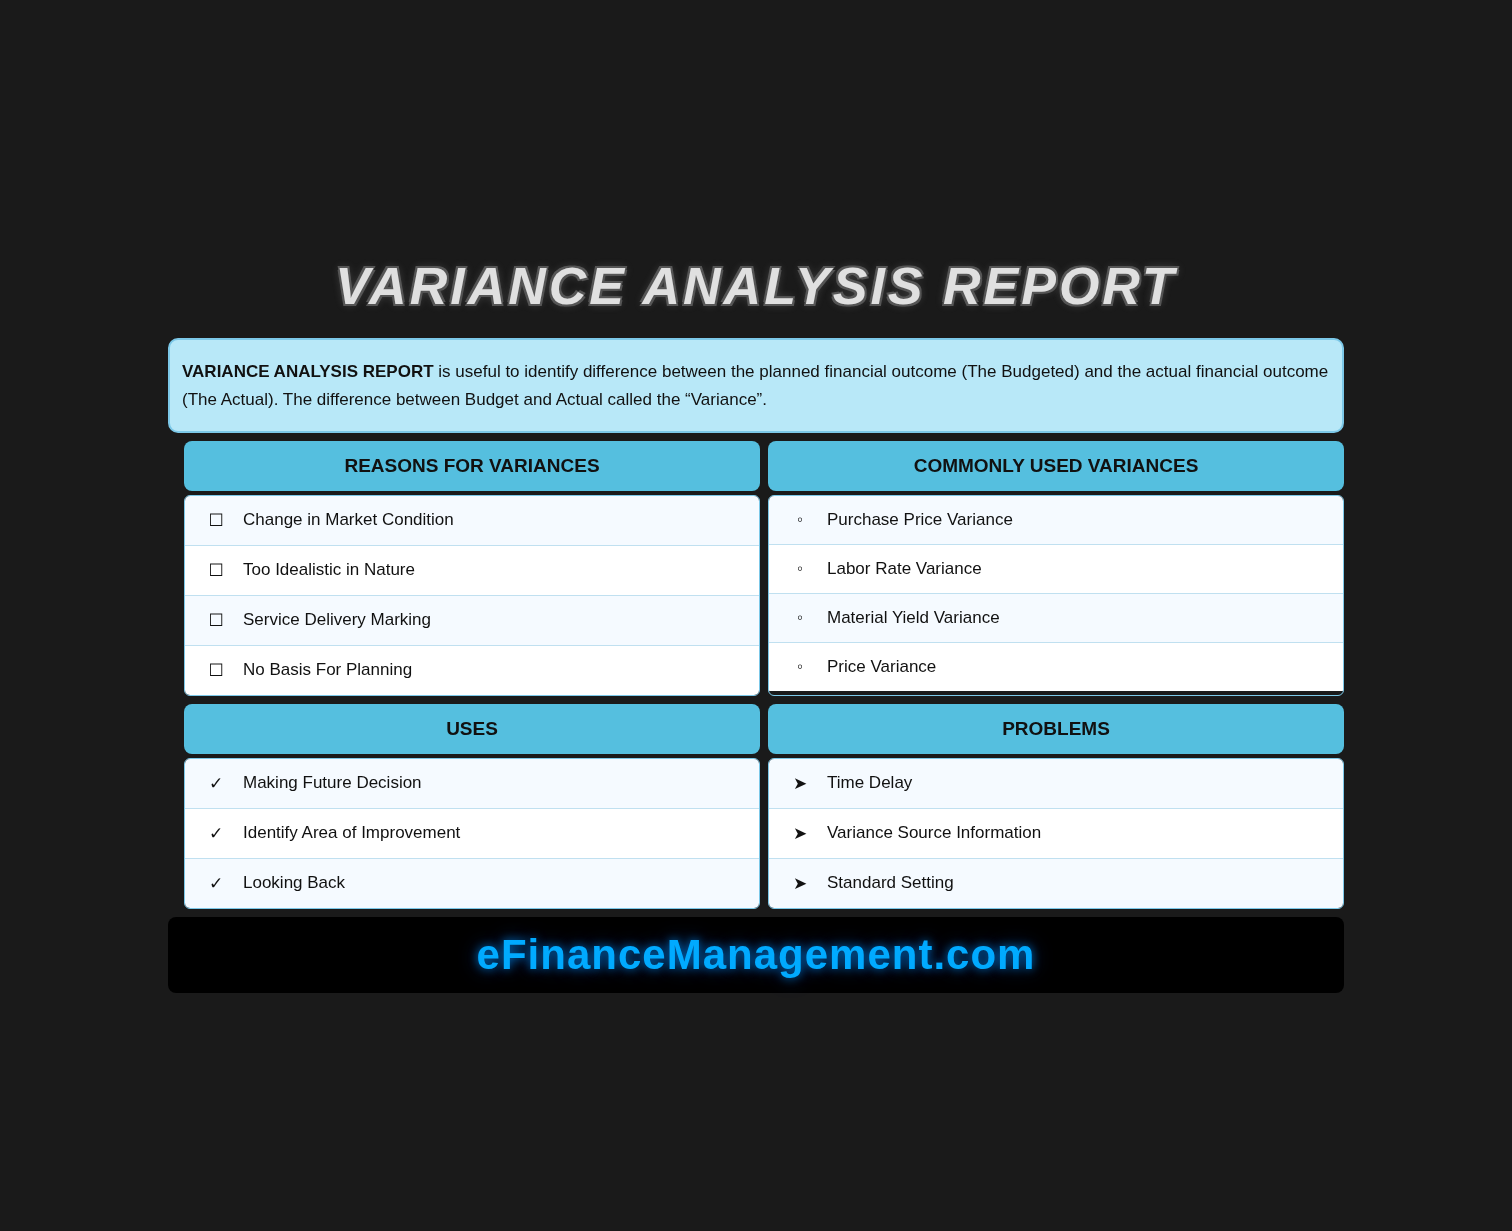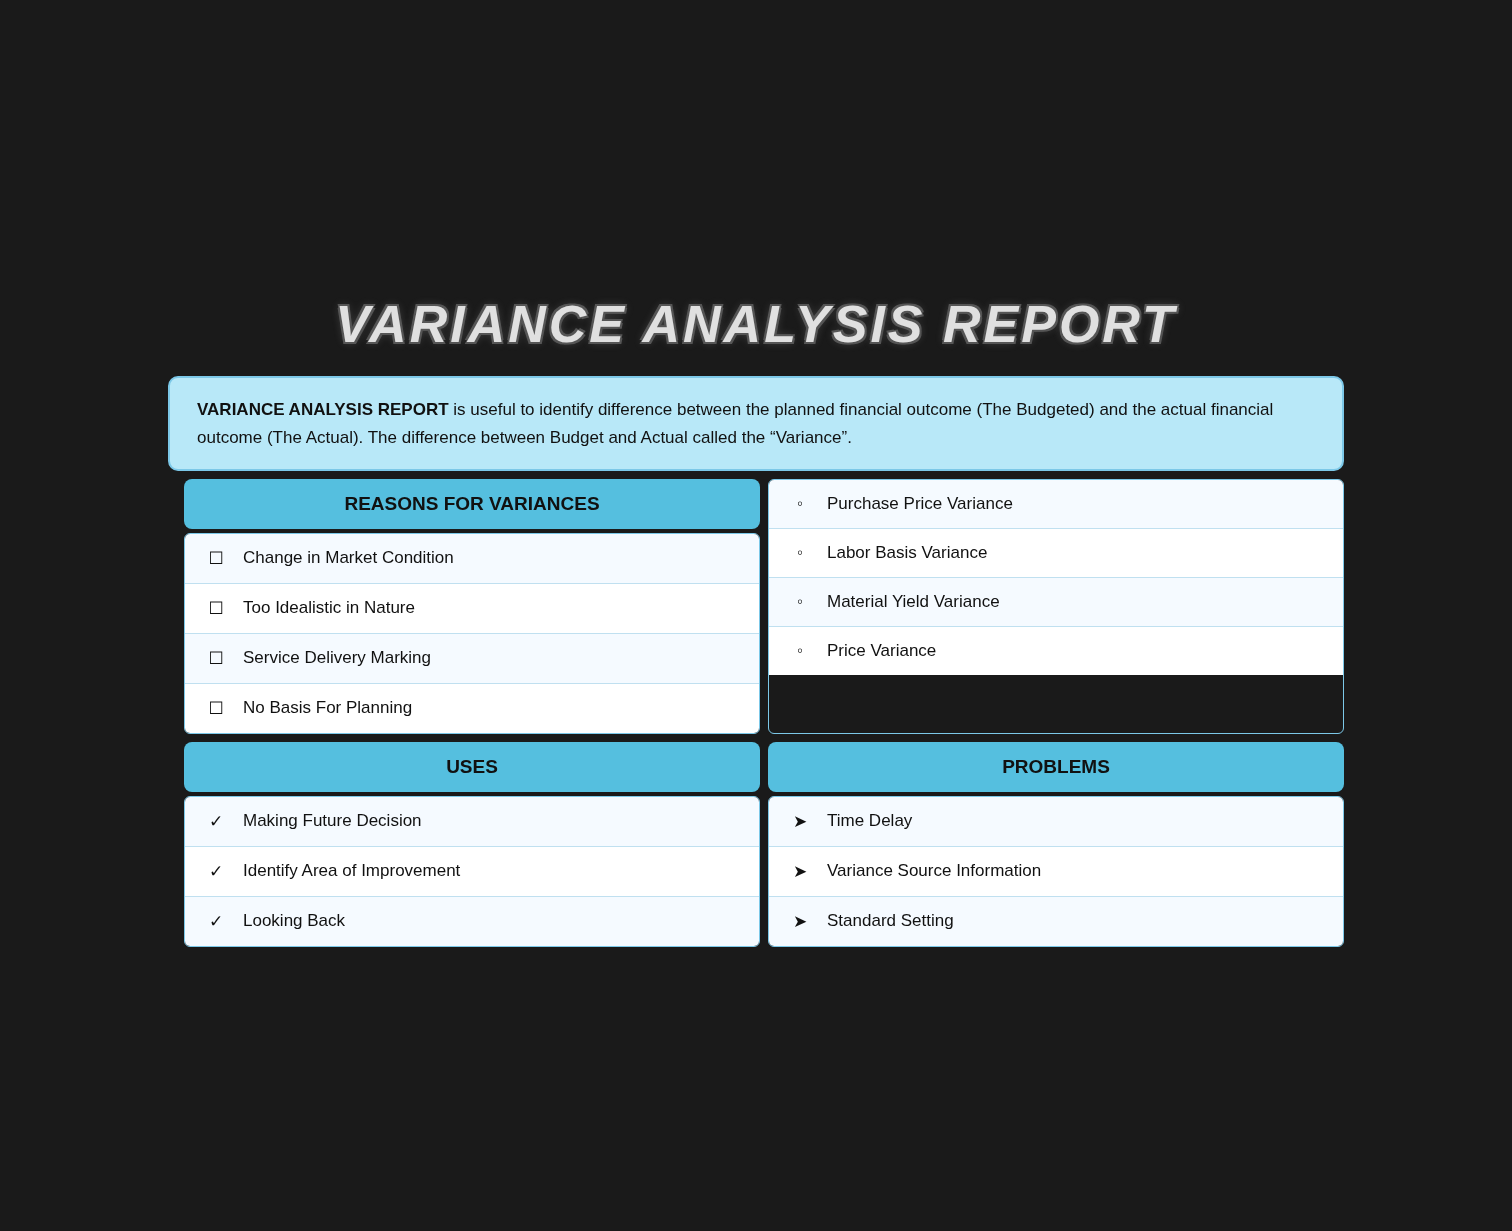--- a/index.html
+++ b/index.html
@@ -30,21 +30,21 @@
         2px -2px 0 #555,
         -2px 2px 0 #555,
         2px 2px 0 #555,
         0 0 10px rgba(200,200,200,0.3);
       letter-spacing: 3px;
       font-style: italic;
     }
     .description-box {
       background: #b8e8f8;
       border-radius: 10px;
-      padding: 18px 27px;
+      padding: 18px 12px;
       margin: 8px 0;
       font-size: 17px;
       line-height: 1.6;
       color: #111;
       border: 2px solid #7cc8e8;
     }
     .description-box .bold-title {
       font-weight: 900;
     }
     .formula-box {
@@ -155,28 +155,29 @@
             <span class="item-icon">☐</span>
             <span>Service Delivery Marking</span>
           </div>
           <div class="item-row">
             <span class="item-icon">☐</span>
             <span>No Basis For Planning</span>
           </div>
         </div>
     </div>
     <div class="grid-right">
+      <div class="section-header">COMMONLY USED VARIANCES</div>
       <div class="items-wrapper" id="common-items">
           <div class="item-row">
             <span class="item-icon">◦</span>
             <span>Purchase Price Variance</span>
           </div>
           <div class="item-row">
             <span class="item-icon">◦</span>
-            <span>Labor Basis Variance</span>
+            <span>Labor Rate Variance</span>
           </div>
           <div class="item-row">
             <span class="item-icon">◦</span>
             <span>Material Yield Variance</span>
           </div>
           <div class="item-row">
             <span class="item-icon">◦</span>
             <span>Price Variance</span>
           </div>
         </div>
@@ -213,14 +214,17 @@
             <span>Variance Source Information</span>
           </div>
           <div class="item-row">
             <span class="item-icon">➤</span>
             <span>Standard Setting</span>
           </div>
         </div>
     </div>
   </div>
 
+  <div class="footer">
+    <span class="footer-text">eFinanceManagement.com</span>
+  </div>
 
 </div>
 
 </body></html>

